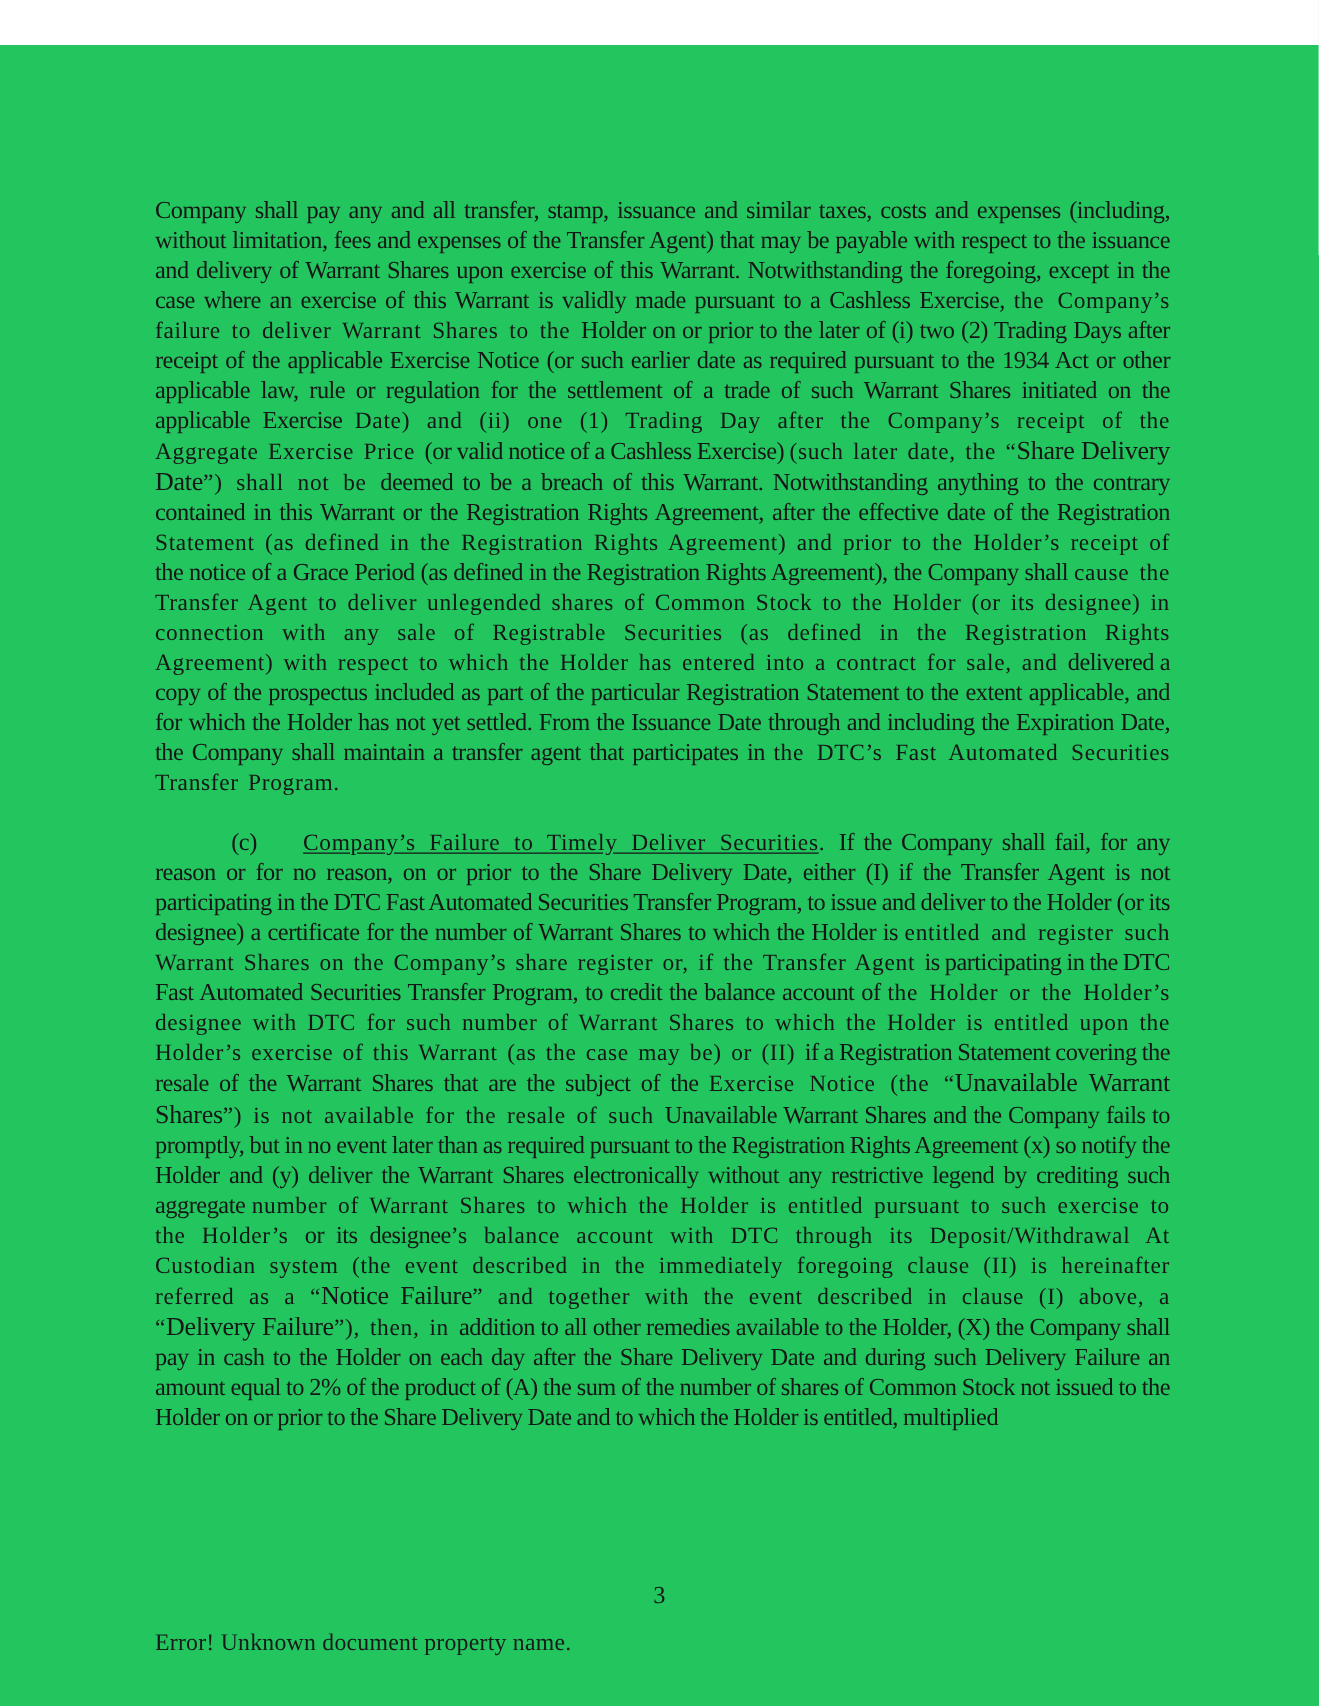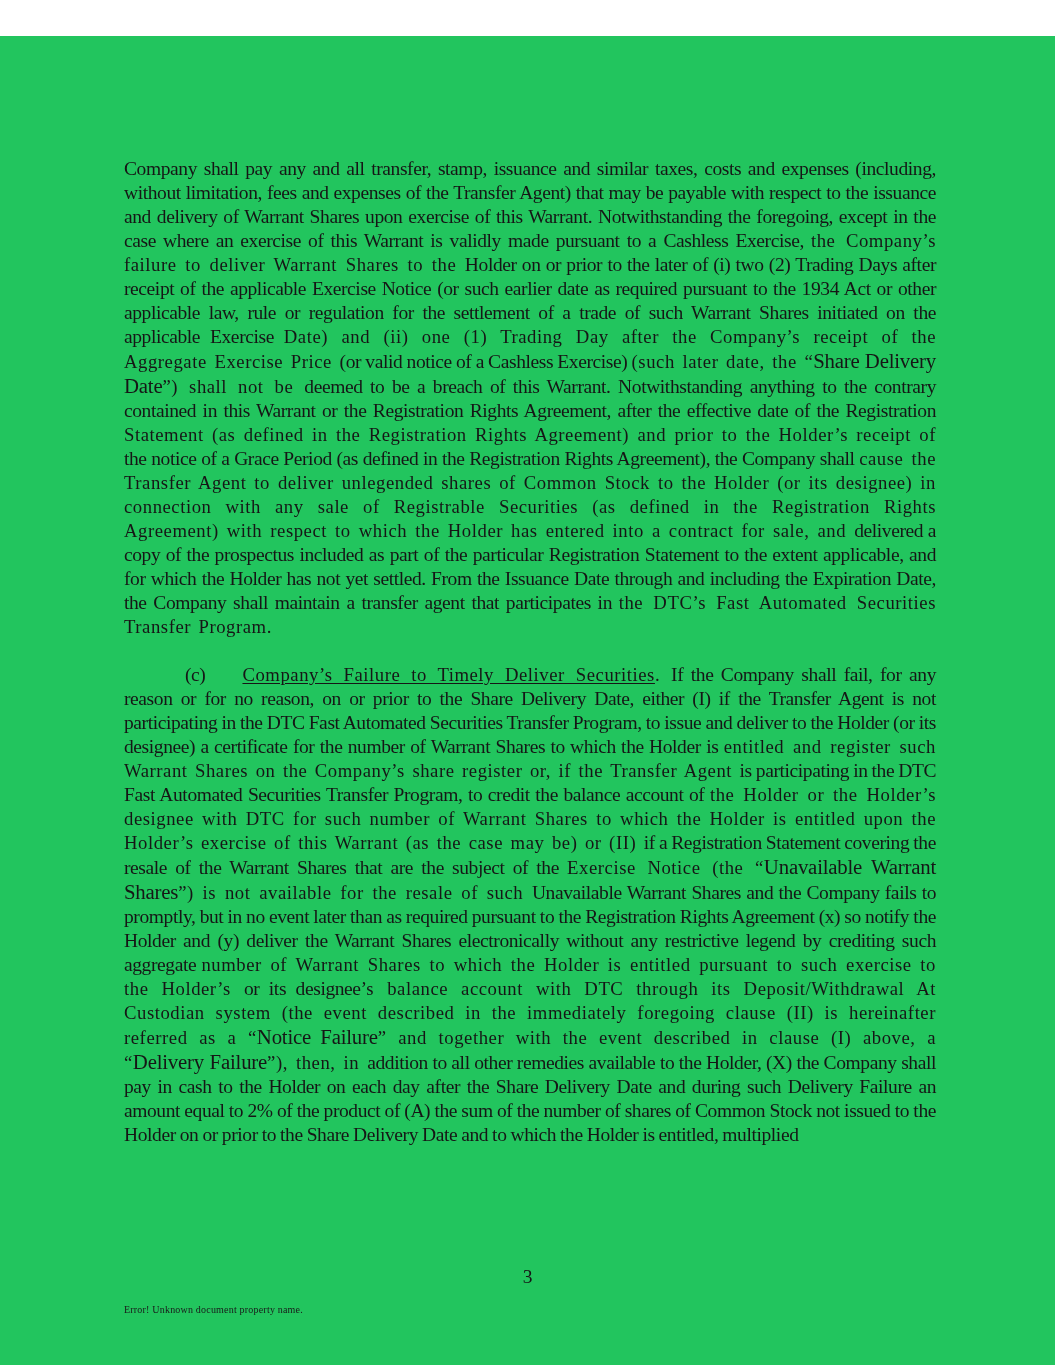--- a/index.html
+++ b/index.html
@@ -56,21 +56,21 @@
     text-align: center;
     font-family: "Liberation Serif", serif;
     font-size: 19.5px;
     color: #161616;
   }
   .footer-error {
     position: absolute;
     left: 124px;
     top: 1268px;
     font-family: "Liberation Serif", serif;
-    font-size: 10px;
+    font-size: 19px;
     letter-spacing: 0.2px;
     color: #1a1a1a;
   }
 </style>
 </head>
 <body>
 
 <div class="page">
   <main class="doc-body" id="doc-body">
       <p class="para"><span class="run-c">Company shall pay any and all transfer, stamp, issuance and similar taxes, costs and expenses (including, without limitation, fees and expenses of the Transfer Agent) that may be payable with respect to the issuance and delivery of Warrant Shares upon exercise of this Warrant.  Notwithstanding the foregoing, except in the case where an exercise of this Warrant is validly made pursuant to a Cashless Exercise, </span><span class="run-n">the Company’s failure to deliver Warrant Shares to the </span><span class="run-c">Holder on or prior to the later of (i) two (2) Trading Days after receipt of the applicable Exercise Notice (or such earlier date as required pursuant to the 1934 Act or other applicable law, rule or regulation for the settlement of a trade of such Warrant Shares initiated on the applicable Exercise </span><span class="run-n">Date) and (ii) one (1) Trading Day after the Company’s receipt of the Aggregate Exercise Price </span><span class="run-c">(or valid notice of a Cashless Exercise) </span><span class="run-n">(such later date, the “</span><span class="run-d">Share Delivery Date</span><span class="run-n">”) shall not be </span><span class="run-c">deemed to be a breach of this Warrant.  Notwithstanding anything to the contrary contained in this Warrant or the Registration Rights Agreement, after the effective date of the Registration </span><span class="run-n">Statement (as defined in the Registration Rights Agreement) and prior to the Holder’s receipt of </span><span class="run-c">the notice of a Grace Period (as defined in the Registration Rights Agreement), the Company shall </span><span class="run-n">cause the Transfer Agent to deliver unlegended shares of Common Stock to the Holder (or its designee) in connection with any sale of Registrable Securities (as defined in the Registration Rights Agreement) with respect to which the Holder has entered into a contract for sale, and </span><span class="run-c">delivered a copy of the prospectus included as part of the particular Registration Statement to the extent applicable, and for which the Holder has not yet settled.  From the Issuance Date through and including the Expiration Date, the Company shall maintain a transfer agent that participates in </span><span class="run-n">the DTC’s Fast Automated Securities Transfer Program.</span></p>

